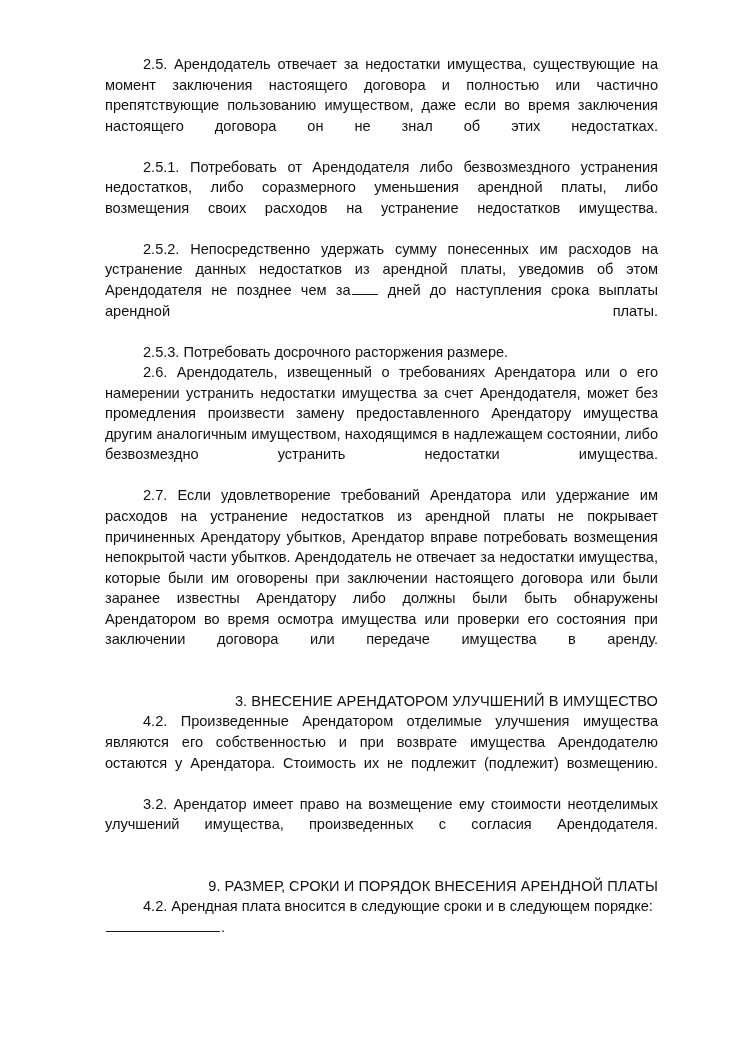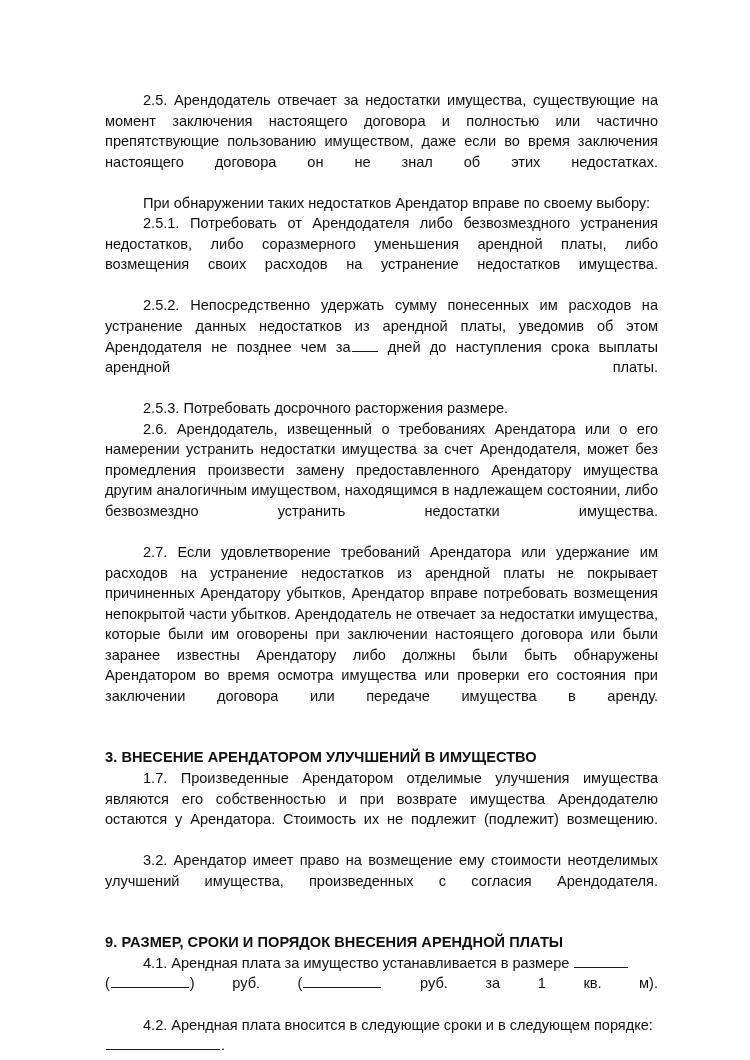--- a/index.html
+++ b/index.html
@@ -15,21 +15,21 @@
     color: #101010;
     -webkit-font-smoothing: antialiased;
   }
 
   .page {
     position: relative;
     width: 750px;
     height: 1060px;
     background: #ffffff;
     box-sizing: border-box;
-    padding: 90px 92px 0 105px;
+    padding: 54px 92px 0 105px;
     overflow: hidden;
   }
 
   .doc-body {
     width: 553px;
   }
 
   
   .para {
     margin: 0;
@@ -50,22 +50,22 @@
   }
   .para.tight::after {
     content: none;
     display: none;
   }
 
   .heading {
     margin: 0;
     font-size: 14.6px;
     line-height: 20.55px;
-    font-weight: bold;
-    text-align: left;
+    font-weight: normal;
+    text-align: right;
     letter-spacing: 0.05px;
   }
 
   .spacer-lg { height: 20.5px; }
 
   
   .blank {
     display: inline-block;
     border-bottom: 1.4px solid #1a1a1a;
     vertical-align: baseline;
@@ -78,44 +78,42 @@
   .blank-xl { width: 114px; }
 </style>
 </head>
 <body>
 
 <div class="page">
   <div class="doc-body">
 
     <p class="para">2.5. Арендодатель отвечает за недостатки имущества, существующие на момент заключения настоящего договора и полностью или частично препятствующие пользованию имуществом, даже если во время заключения настоящего договора он не знал об этих недостатках.</p>
 
-    <p class="para tight">При обнаружении таких недостатков Арендатор вправе по своему выбору:</p>
 
     <p class="para">2.5.1. Потребовать от Арендодателя либо безвозмездного устранения недостатков, либо соразмерного уменьшения арендной платы, либо возмещения своих расходов на устранение недостатков имущества.</p>
 
     <p class="para"><span>2.5.2. Непосредственно удержать сумму понесенных им расходов на устранение данных недостатков из арендной платы, уведомив об этом Арендодателя не позднее чем за</span><span class="blank blank-xs"></span> <span>дней до наступления срока выплаты арендной платы.</span></p>
 
     <p class="para tight">2.5.3. Потребовать досрочного расторжения размере.</p>
 
     <p class="para">2.6. Арендодатель, извещенный о требованиях Арендатора или о его намерении устранить недостатки имущества за счет Арендодателя, может без промедления произвести замену предоставленного Арендатору имущества другим аналогичным имуществом, находящимся в надлежащем состоянии, либо безвозмездно устранить недостатки имущества.</p>
 
     <p class="para">2.7. Если удовлетворение требований Арендатора или удержание им расходов на устранение недостатков из арендной платы не покрывает причиненных Арендатору убытков, Арендатор вправе потребовать возмещения непокрытой части убытков. Арендодатель не отвечает за недостатки имущества, которые были им оговорены при заключении настоящего договора или были заранее известны Арендатору либо должны были быть обнаружены Арендатором во время осмотра имущества или проверки его состояния при заключении договора или передаче имущества в аренду.</p>
 
     <div class="spacer-lg"></div>
 
     <h2 class="heading">3. ВНЕСЕНИЕ АРЕНДАТОРОМ УЛУЧШЕНИЙ В ИМУЩЕСТВО</h2>
 
-    <p class="para">1.7. Произведенные Арендатором отделимые улучшения имущества являются его собственностью и при возврате имущества Арендодателю остаются у Арендатора. Стоимость их не подлежит (подлежит) возмещению.</p>
+    <p class="para">4.2. Произведенные Арендатором отделимые улучшения имущества являются его собственностью и при возврате имущества Арендодателю остаются у Арендатора. Стоимость их не подлежит (подлежит) возмещению.</p>
 
     <p class="para">3.2. Арендатор имеет право на возмещение ему стоимости неотделимых улучшений имущества, произведенных с согласия Арендодателя.</p>
 
     <div class="spacer-lg"></div>
 
     <h2 class="heading">9. РАЗМЕР, СРОКИ И ПОРЯДОК ВНЕСЕНИЯ АРЕНДНОЙ ПЛАТЫ</h2>
 
-    <p class="para"><span>4.1. Арендная плата за имущество устанавливается в размере</span> <span class="blank blank-s"></span><br><span>(</span><span class="blank blank-l"></span><span>) руб. (</span><span class="blank blank-l"></span> <span>руб. за 1 кв. м).</span></p>
 
     <p class="para tight"><span>4.2. Арендная плата вносится в следующие сроки и в следующем порядке:</span><br><span class="blank blank-xl"></span><span>.</span></p>
 
     <div class="spacer-lg"></div>
 
   </div>
 </div>
 
 </body></html>

